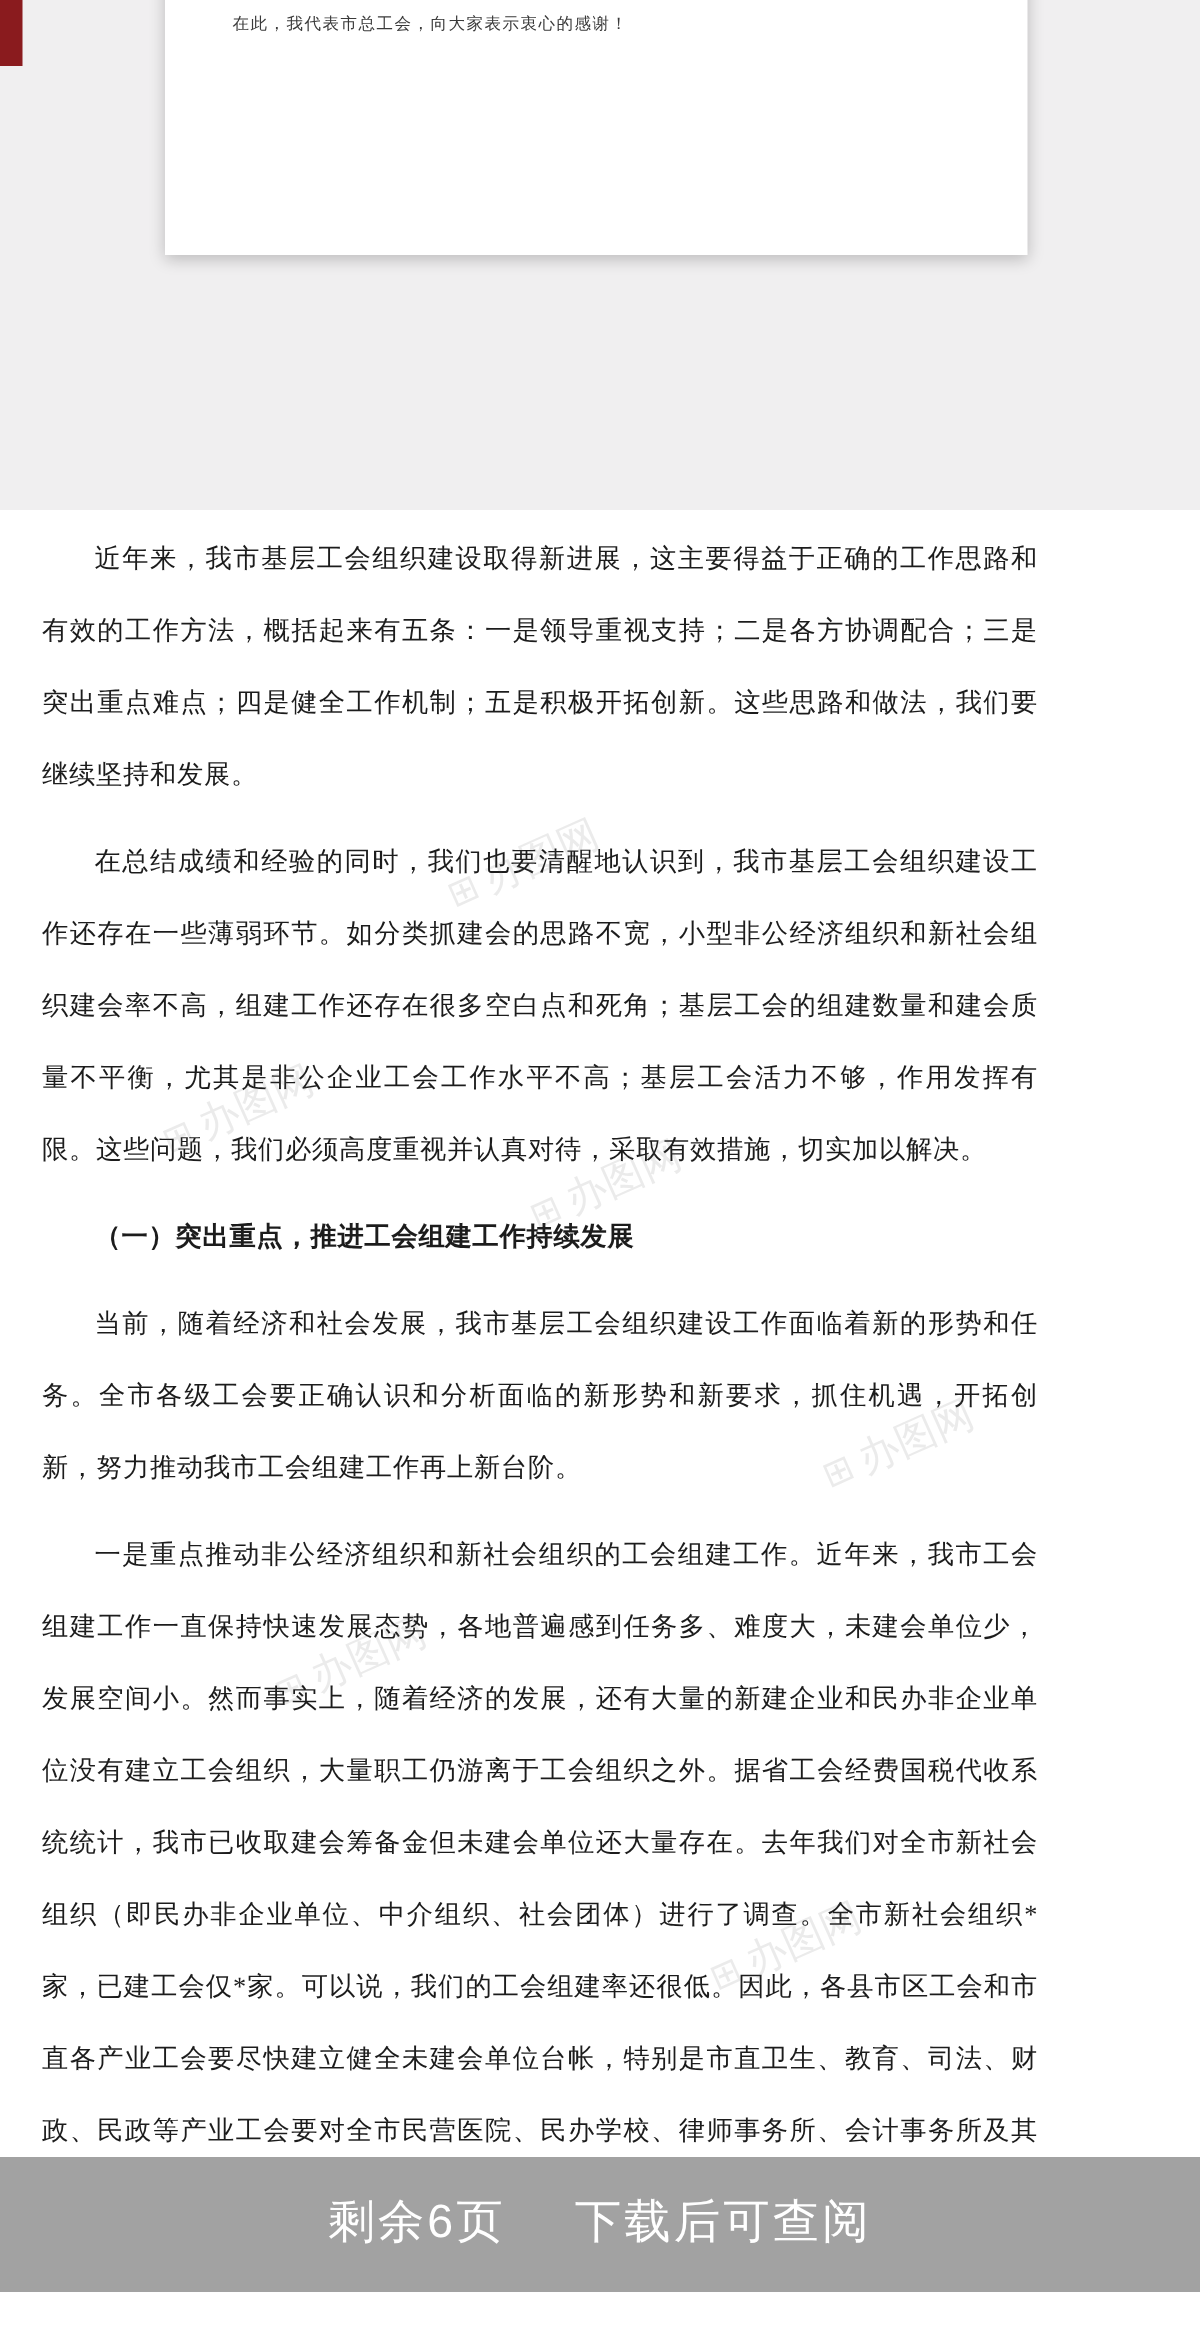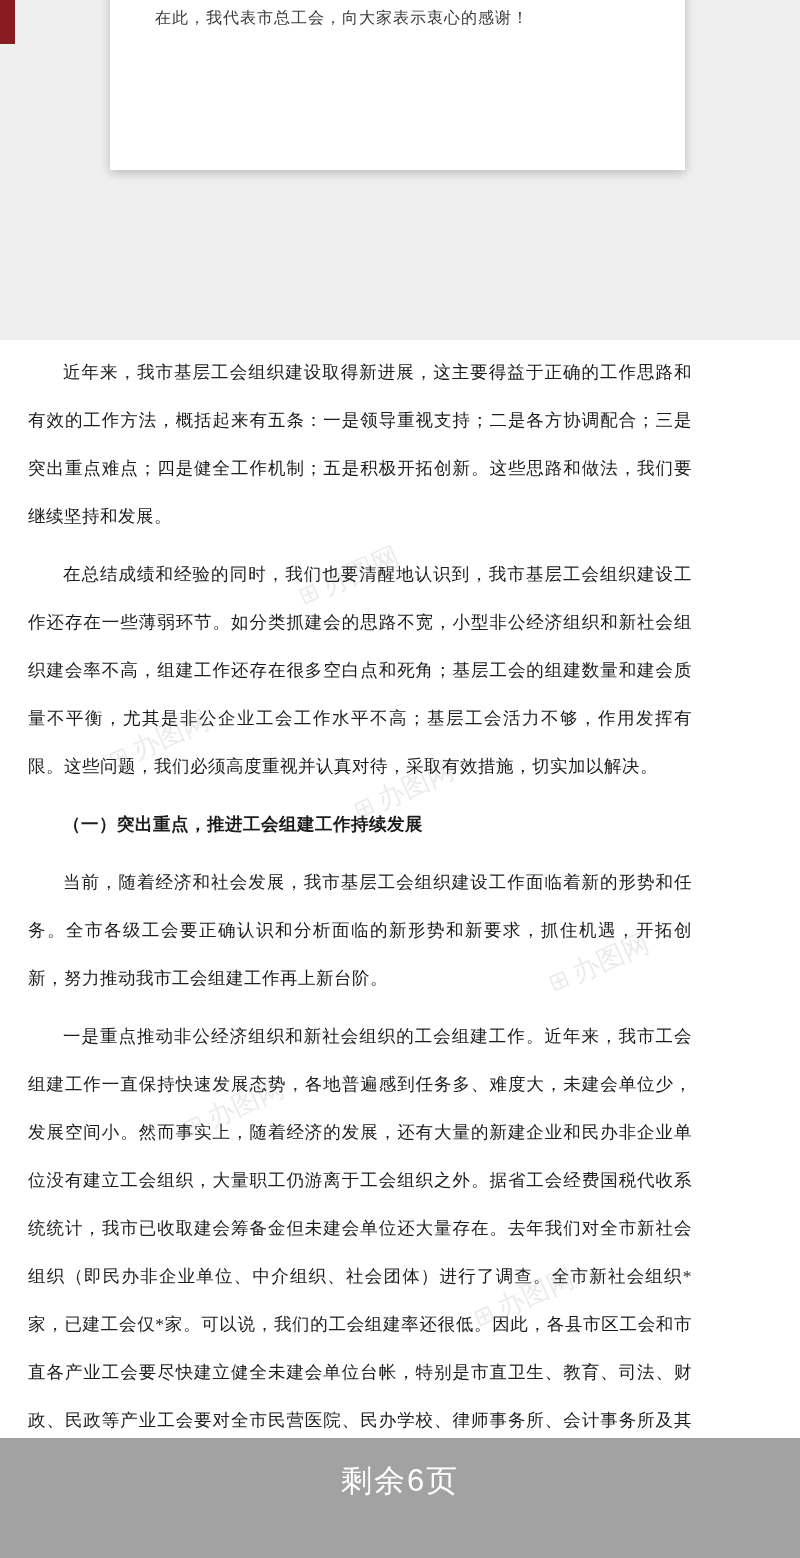--- a/index.html
+++ b/index.html
@@ -31,21 +31,21 @@
   .page-card {
     position: absolute;
     left: 110px; top: -300px;
     width: 575px; height: 470px;
     background: #ffffff;
     box-shadow: 0 3px 10px rgba(0,0,0,0.22);
   }
   .page-card .card-line {
     position: absolute;
     left: 45px; top: 308px;
-    font-size: 16px;
+    font-size: 11px;
     color: #3a3a3a;
     letter-spacing: 1px;
     white-space: nowrap;
   }
 
   
   .doc {
     position: absolute;
     left: 0; top: 340px;
     width: 720px;
@@ -76,21 +76,21 @@
     transform: rotate(-24deg);
     pointer-events: none;
     white-space: nowrap;
   }
   .wm .wm-logo { font-size: 24px; }
 
   
   .footer-bar {
     position: absolute;
     left: 0; top: 1438px;
-    width: 800px; height: 120px;
+    width: 800px; height: 90px;
     background: #a2a2a2;
     color: #ffffff;
     font-family: "Liberation Sans", sans-serif;
     font-size: 31px;
     display: flex;
     justify-content: center;
     align-items: flex-start;
     padding-top: 22px;
     gap: 46px;
     letter-spacing: 2px;
@@ -141,13 +141,14 @@
   <span class="wm-logo">⊞</span>
   <span>办图网</span>
 </div>
 <div class="wm" style="left:470px; top:1280px;">
   <span class="wm-logo">⊞</span>
   <span>办图网</span>
 </div>
 
 <div class="footer-bar">
   <span>剩余6页</span>
+  <span>下载后可查阅</span>
 </div>
 
 </body></html>

